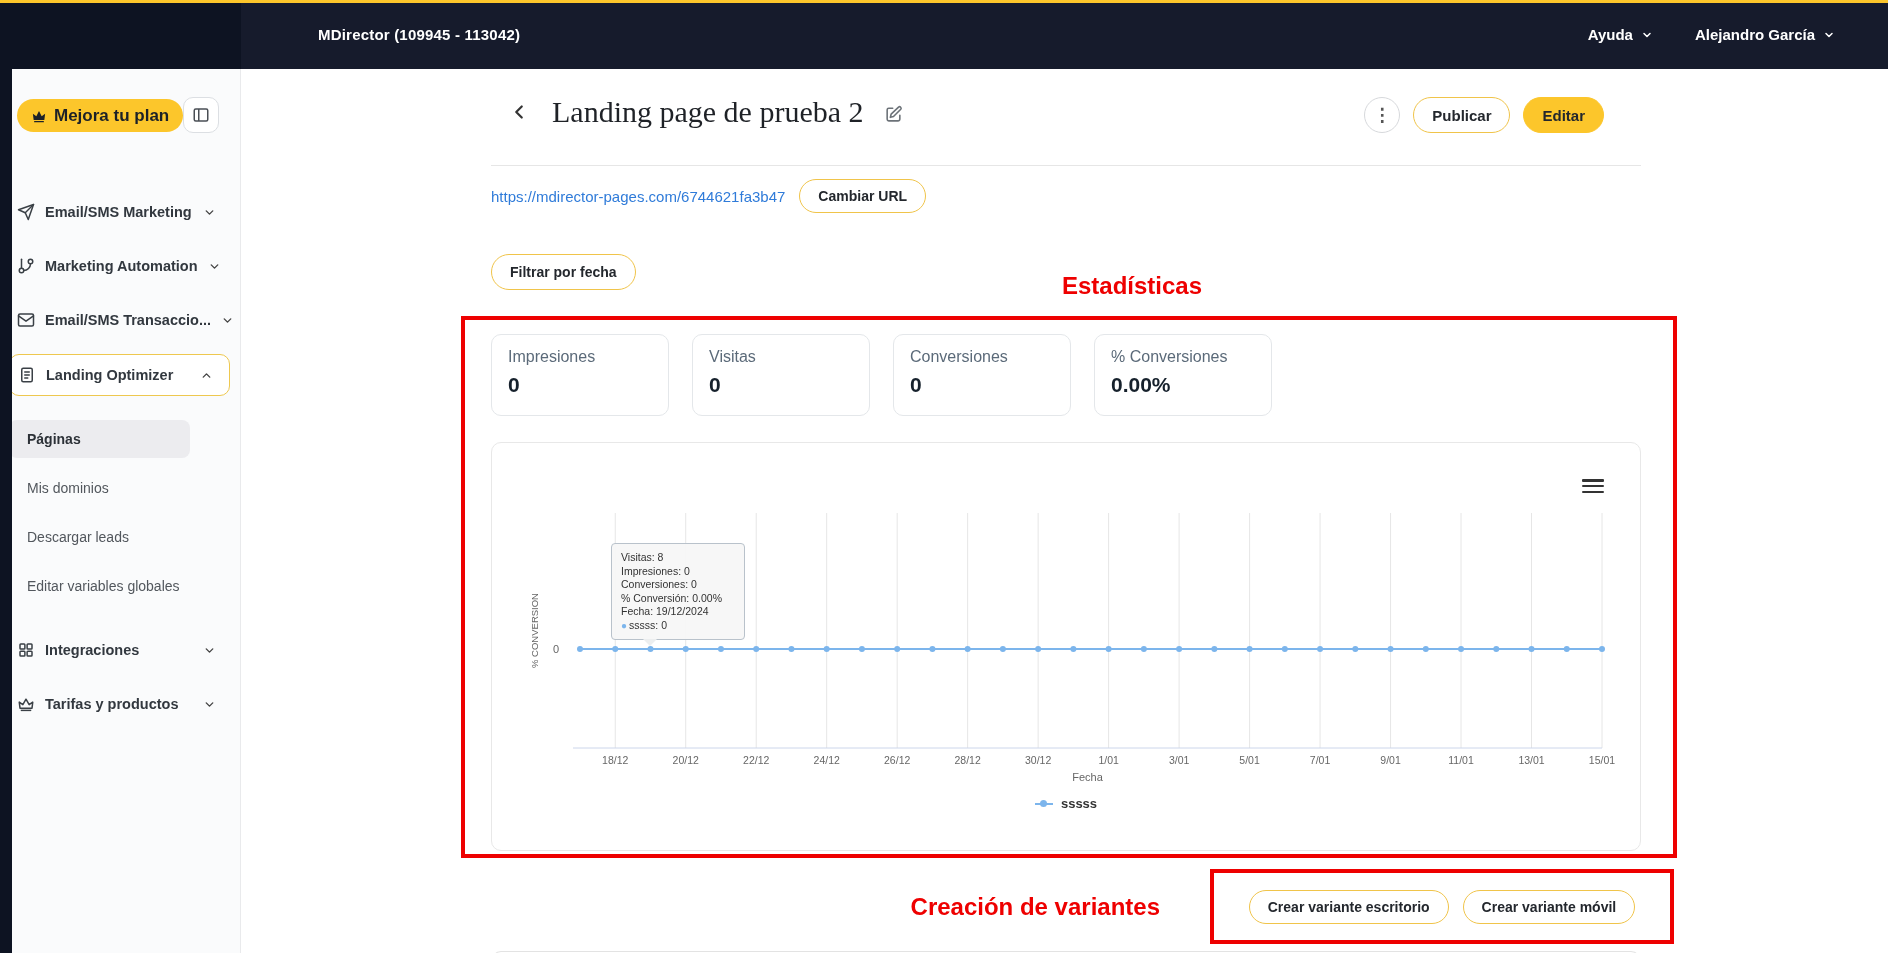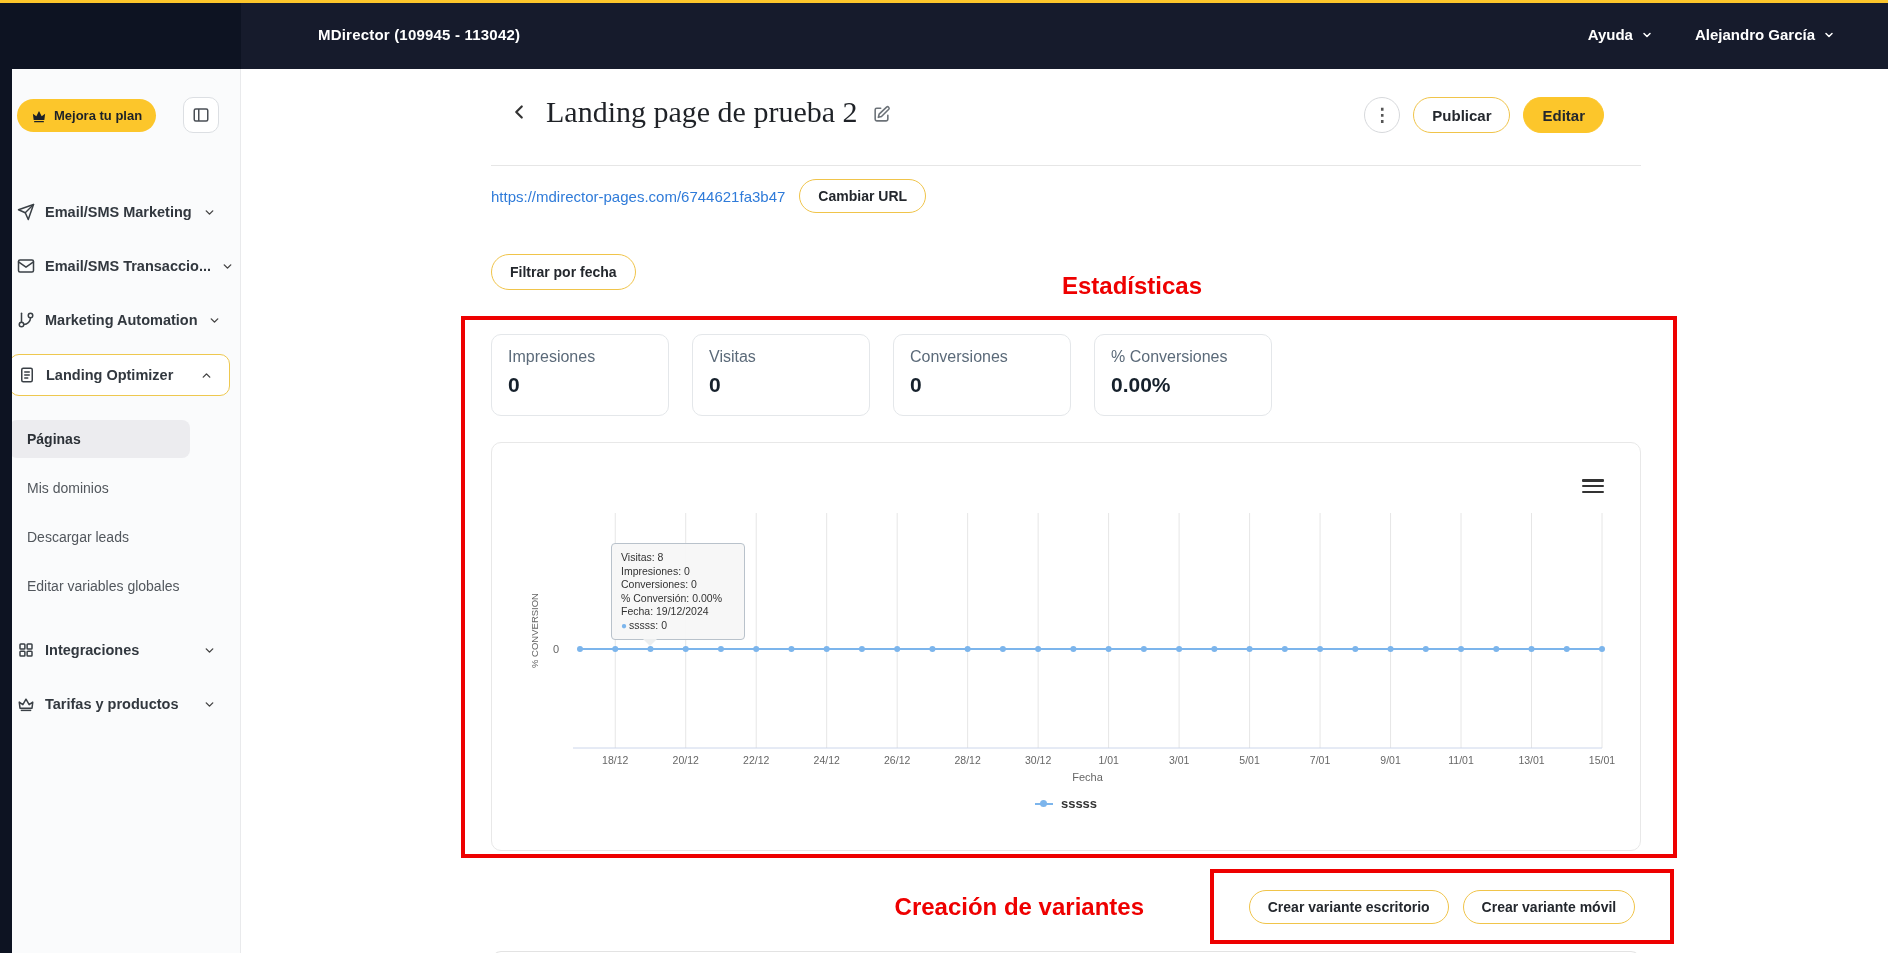--- a/index.html
+++ b/index.html
@@ -16,40 +16,40 @@
   .topbar-left-block{position:absolute;left:0;top:0;width:241px;height:69px;background:var(--darker);}
   .topbar-title{position:relative;margin-left:318px;color:#fff;font-size:15px;font-weight:bold;letter-spacing:.2px;}
   .topbar-right{position:relative;margin-left:auto;display:flex;align-items:center;gap:42px;padding-right:53px;}
   .topbar-menu{display:flex;align-items:center;gap:8px;color:#fff;font-size:15px;font-weight:bold;cursor:pointer;}
 
   
   .left-rail{position:absolute;left:0;top:69px;bottom:0;width:12px;background:var(--darker);z-index:5;}
   .sidebar{position:absolute;left:0;top:69px;bottom:0;width:241px;background:#fafbfc;border-right:1px solid #e9eaec;}
   .upgrade-btn{position:absolute;left:17px;top:30px;height:33px;display:flex;align-items:center;gap:7px;
     background:var(--yellow);border:none;border-radius:17px;padding:0 14px;font-family:inherit;
-    font-size:13px;font-weight:bold;color:#1c2128;cursor:pointer;}
+    font-size:17px;font-weight:bold;color:#1c2128;cursor:pointer;}
   .collapse-btn{position:absolute;left:183px;top:28px;width:36px;height:36px;background:#fff;border:1px solid #dcdfe3;
     border-radius:10px;display:flex;align-items:center;justify-content:center;cursor:pointer;color:#4a4f55;}
   .nav{position:absolute;left:17px;right:8px;top:121px;}
   .nav-item{height:44px;margin-bottom:10px;display:flex;align-items:center;gap:10px;cursor:pointer;color:#32383f;}
   .nav-icon{display:flex;align-items:center;color:#3a4046;}
   .nav-label{font-size:14.5px;font-weight:bold;white-space:nowrap;}
   .nav-chevron{margin-left:auto;margin-right:16px;display:flex;color:#444;}
   .nav-item.boxed{border:1.5px solid #eec84f;border-radius:10px;background:#fff;height:42px;
     margin:12px 2px 24px -8px;padding:0 8px 0 8px;}
   .nav-item.boxed .nav-chevron{margin-right:8px;}
   .sub-item{height:38px;margin-bottom:11px;display:flex;align-items:center;padding-left:10px;
     font-size:14px;color:#52575d;cursor:pointer;}
   .sub-item.active{background:#ececef;border-radius:8px;margin-left:-8px;padding-left:18px;margin-right:42px;
     font-weight:bold;color:#2c3137;text-align:right;}
   .nav-gap{height:12px;}
 
   
   .content{position:absolute;left:491px;top:69px;width:1150px;height:884px;}
-  .page-header-left{position:absolute;left:15px;top:26px;display:flex;align-items:center;gap:14px;}
+  .page-header-left{position:absolute;left:15px;top:26px;display:flex;align-items:center;gap:20px;}
   .back-btn{display:flex;align-items:center;justify-content:center;width:26px;height:26px;background:none;border:none;cursor:pointer;color:#333;}
   .page-title{font-family:"Liberation Serif", serif;font-size:30px;font-weight:500;color:#1f2227;}
   .title-edit-btn{display:flex;align-items:center;background:none;border:none;cursor:pointer;color:#6c7278;margin-top:4px;}
   .header-actions{position:absolute;right:37px;top:28px;display:flex;align-items:center;gap:13px;}
   .kebab-btn{width:36px;height:36px;border:1px solid #d7d9dc;border-radius:50%;background:#fff;cursor:pointer;
     font-size:18px;font-weight:bold;color:#555;line-height:33px;}
   .pill{height:36px;border-radius:18px;font-family:inherit;font-size:15px;font-weight:bold;color:#23272d;cursor:pointer;}
   .pill.outline{background:#fff;border:1.5px solid var(--yellow-bd);padding:0 18px;}
   .pill.solid{background:var(--yellow);border:1.5px solid var(--yellow);padding:0 18px;}
   .divider{position:absolute;top:96px;left:0;width:1150px;border-top:1px solid #e6e6e6;}
@@ -57,21 +57,21 @@
   .page-url{font-size:15px;color:var(--link);text-decoration:none;cursor:pointer;}
   .small-pill{height:34px;border-radius:17px;background:#fff;border:1.5px solid var(--yellow-bd);
     font-family:inherit;font-size:14px;font-weight:bold;color:#23272d;padding:0 18px;cursor:pointer;}
   .filter-btn{position:absolute;top:185px;left:0;height:36px;border-radius:18px;}
 
   
   .annot-label{position:absolute;font-size:24px;font-weight:bold;color:var(--red);white-space:nowrap;}
   .stats-annot{top:203px;left:641px;transform:translateX(-50%);}
   .variants-annot{position:static;transform:none;}
   .stats-box{position:absolute;top:247px;left:-30px;width:1216px;height:542px;border:4px solid var(--red);}
-  .variants-row{position:absolute;top:800px;left:0;width:1183px;display:flex;justify-content:flex-end;align-items:center;gap:18px;}
+  .variants-row{position:absolute;top:800px;left:0;width:1183px;display:flex;justify-content:flex-end;align-items:center;gap:2px;}
   .variants-box{width:464px;height:75px;border:4px solid var(--red);display:flex;align-items:center;justify-content:center;gap:14px;margin-left:48px;}
 
   
   .stat-cards{position:absolute;left:26px;top:14px;display:flex;gap:23px;}
   .stat-card{width:178px;height:82px;background:#fff;border:1px solid #e4e7ea;border-radius:10px;padding:13px 16px;}
   .stat-label{font-size:16px;color:#5b6a79;}
   .stat-value{font-size:21px;font-weight:bold;color:#16212c;margin-top:7px;}
 
   
   .chart-card{position:absolute;left:26px;top:122px;width:1150px;height:409px;background:#fff;
@@ -151,42 +151,42 @@
       <span class="nav-chevron">
         <svg class="ic" width="13" height="13" viewBox="0 0 24 24" fill="none" stroke="currentColor" stroke-width="2.6" stroke-linecap="round" stroke-linejoin="round">
             <polyline points="6 9 12 15 18 9"></polyline>
           </svg>
       </span>
     </div>
 
     <div class="nav-item">
       <span class="nav-icon">
         <svg class="ic" width="18" height="18" viewBox="0 0 24 24" fill="none" stroke="currentColor" stroke-width="2" stroke-linecap="round" stroke-linejoin="round">
-            <rect x="2" y="4" width="20" height="16" rx="2"></rect>
-            <polyline points="2 6.5 12 13.5 22 6.5"></polyline>
-          </svg>
-      </span>
-      <span class="nav-label">Email/SMS Transaccio...</span>
-      <span class="nav-chevron">
-        <svg class="ic" width="13" height="13" viewBox="0 0 24 24" fill="none" stroke="currentColor" stroke-width="2.6" stroke-linecap="round" stroke-linejoin="round">
-            <polyline points="6 9 12 15 18 9"></polyline>
-          </svg>
-      </span>
-    </div>
-
-    <div class="nav-item">
-      <span class="nav-icon">
-        <svg class="ic" width="18" height="18" viewBox="0 0 24 24" fill="none" stroke="currentColor" stroke-width="2" stroke-linecap="round" stroke-linejoin="round">
             <circle cx="6" cy="18" r="3"></circle>
             <circle cx="18" cy="6" r="3"></circle>
             <path d="M6 15V3"></path>
             <path d="M18 9a9 9 0 0 1-9 9"></path>
           </svg>
       </span>
       <span class="nav-label">Marketing Automation</span>
+      <span class="nav-chevron">
+        <svg class="ic" width="13" height="13" viewBox="0 0 24 24" fill="none" stroke="currentColor" stroke-width="2.6" stroke-linecap="round" stroke-linejoin="round">
+            <polyline points="6 9 12 15 18 9"></polyline>
+          </svg>
+      </span>
+    </div>
+
+    <div class="nav-item">
+      <span class="nav-icon">
+        <svg class="ic" width="18" height="18" viewBox="0 0 24 24" fill="none" stroke="currentColor" stroke-width="2" stroke-linecap="round" stroke-linejoin="round">
+            <rect x="2" y="4" width="20" height="16" rx="2"></rect>
+            <polyline points="2 6.5 12 13.5 22 6.5"></polyline>
+          </svg>
+      </span>
+      <span class="nav-label">Email/SMS Transaccio...</span>
       <span class="nav-chevron">
         <svg class="ic" width="13" height="13" viewBox="0 0 24 24" fill="none" stroke="currentColor" stroke-width="2.6" stroke-linecap="round" stroke-linejoin="round">
             <polyline points="6 9 12 15 18 9"></polyline>
           </svg>
       </span>
     </div>
 
     <div class="nav-item boxed">
       <span class="nav-icon">
         <svg class="ic" width="18" height="18" viewBox="0 0 24 24" fill="none" stroke="currentColor" stroke-width="2" stroke-linecap="round" stroke-linejoin="round">

